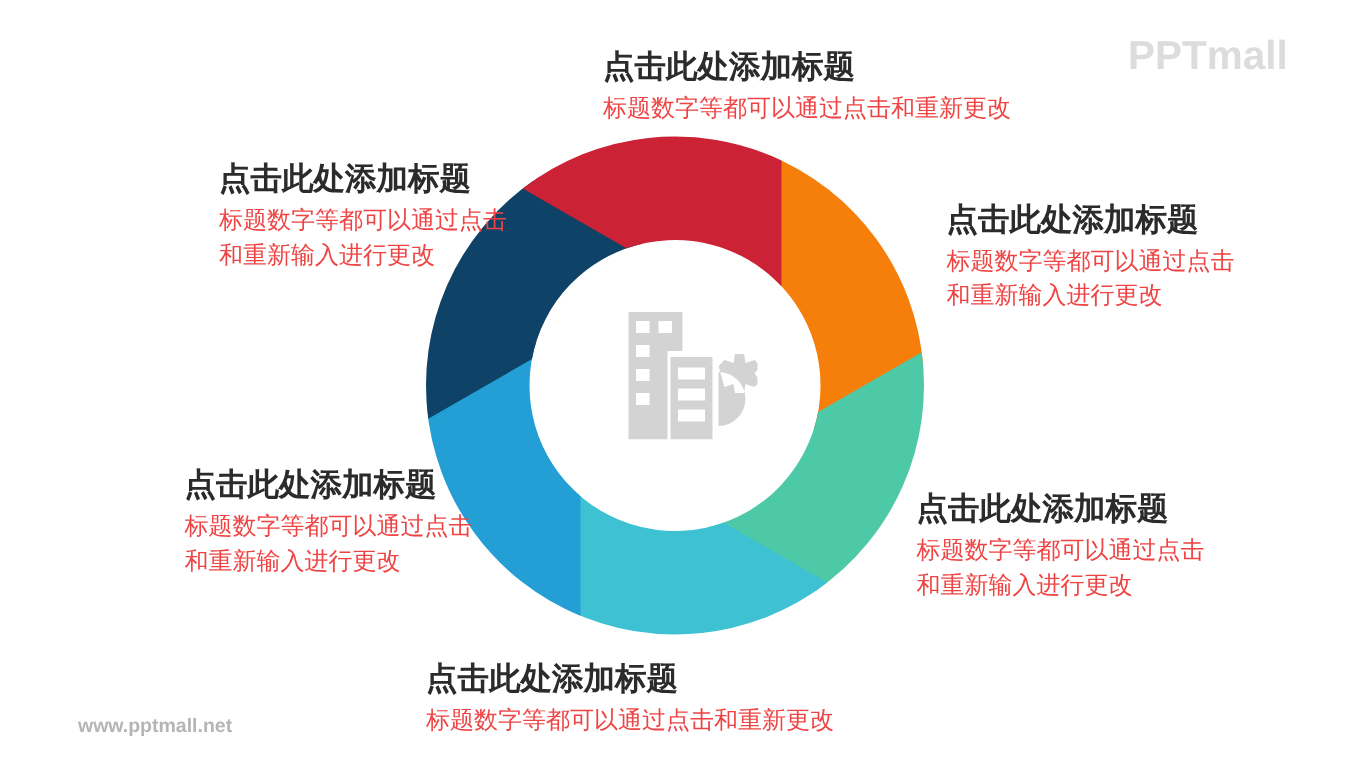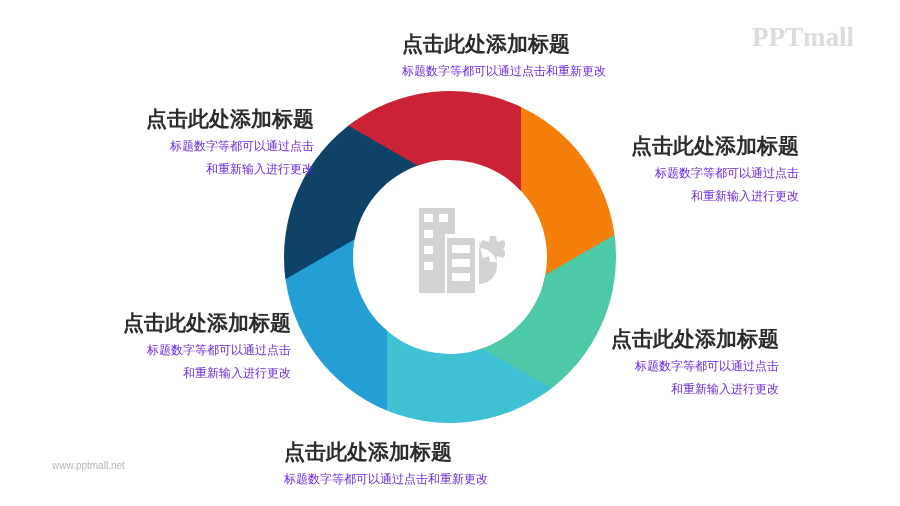--- a/index.html
+++ b/index.html
@@ -1,24 +1,24 @@
 <!DOCTYPE html>
 <html><head>
 <meta charset="utf-8">
 <style>
   html, body { margin: 0; padding: 0; }
   body { width: 900px; height: 506px; background: #ffffff; position: relative; overflow: hidden;
          font-family: "DejaVu Sans", "Liberation Sans", sans-serif; }
-  .logo { position: absolute; left: 752px; top: 22px; font-family: Liberation Serif, serif;
+  .logo { position: absolute; left: 752px; top: 22px; font-family: Liberation Sans, sans-serif;
           font-size: 27px; color: #dcdcdc; letter-spacing: 0px; font-weight: bold; }
-  .footer { position: absolute; left: 52px; top: 460px; font-size: 10px; color: #b5b5b5;
-            font-family: "Liberation Sans", sans-serif; }
+  .footer { position: absolute; left: 52px; top: 476px; font-size: 13px; color: #b5b5b5;
+            font-family: "Liberation Sans", sans-serif; font-weight: bold; }
   .block { position: absolute; }
   .block .title { font-size: 21px; font-weight: bold; color: #2b2b2b; line-height: 20px; white-space: nowrap; }
-  .block .desc { font-size: 12px; color: #6d28d9; line-height: 23px; margin-top: 6px; white-space: nowrap; text-align: right; }
+  .block .desc { font-size: 16px; color: #ef4444; line-height: 23px; margin-top: 6px; white-space: nowrap; }
   #ring { position: absolute; left: 0; top: 0; }
   .center-icon { position: absolute; left: 415px; top: 208px; width: 90px; height: 85px; }
 </style>
 </head>
 <body>
 
 <div class="logo">PPTmall</div>
 
 <svg id="ring" width="900" height="506">
     <path d="M513,103.41940226708323 A166,166 0 0 1 615.4471046233813,243.46280783397353 L542.7363520850167,285.44238038497855 A97,97 0 0 0 513,183.2436443416569 Z" fill="#F57F0A"></path>

